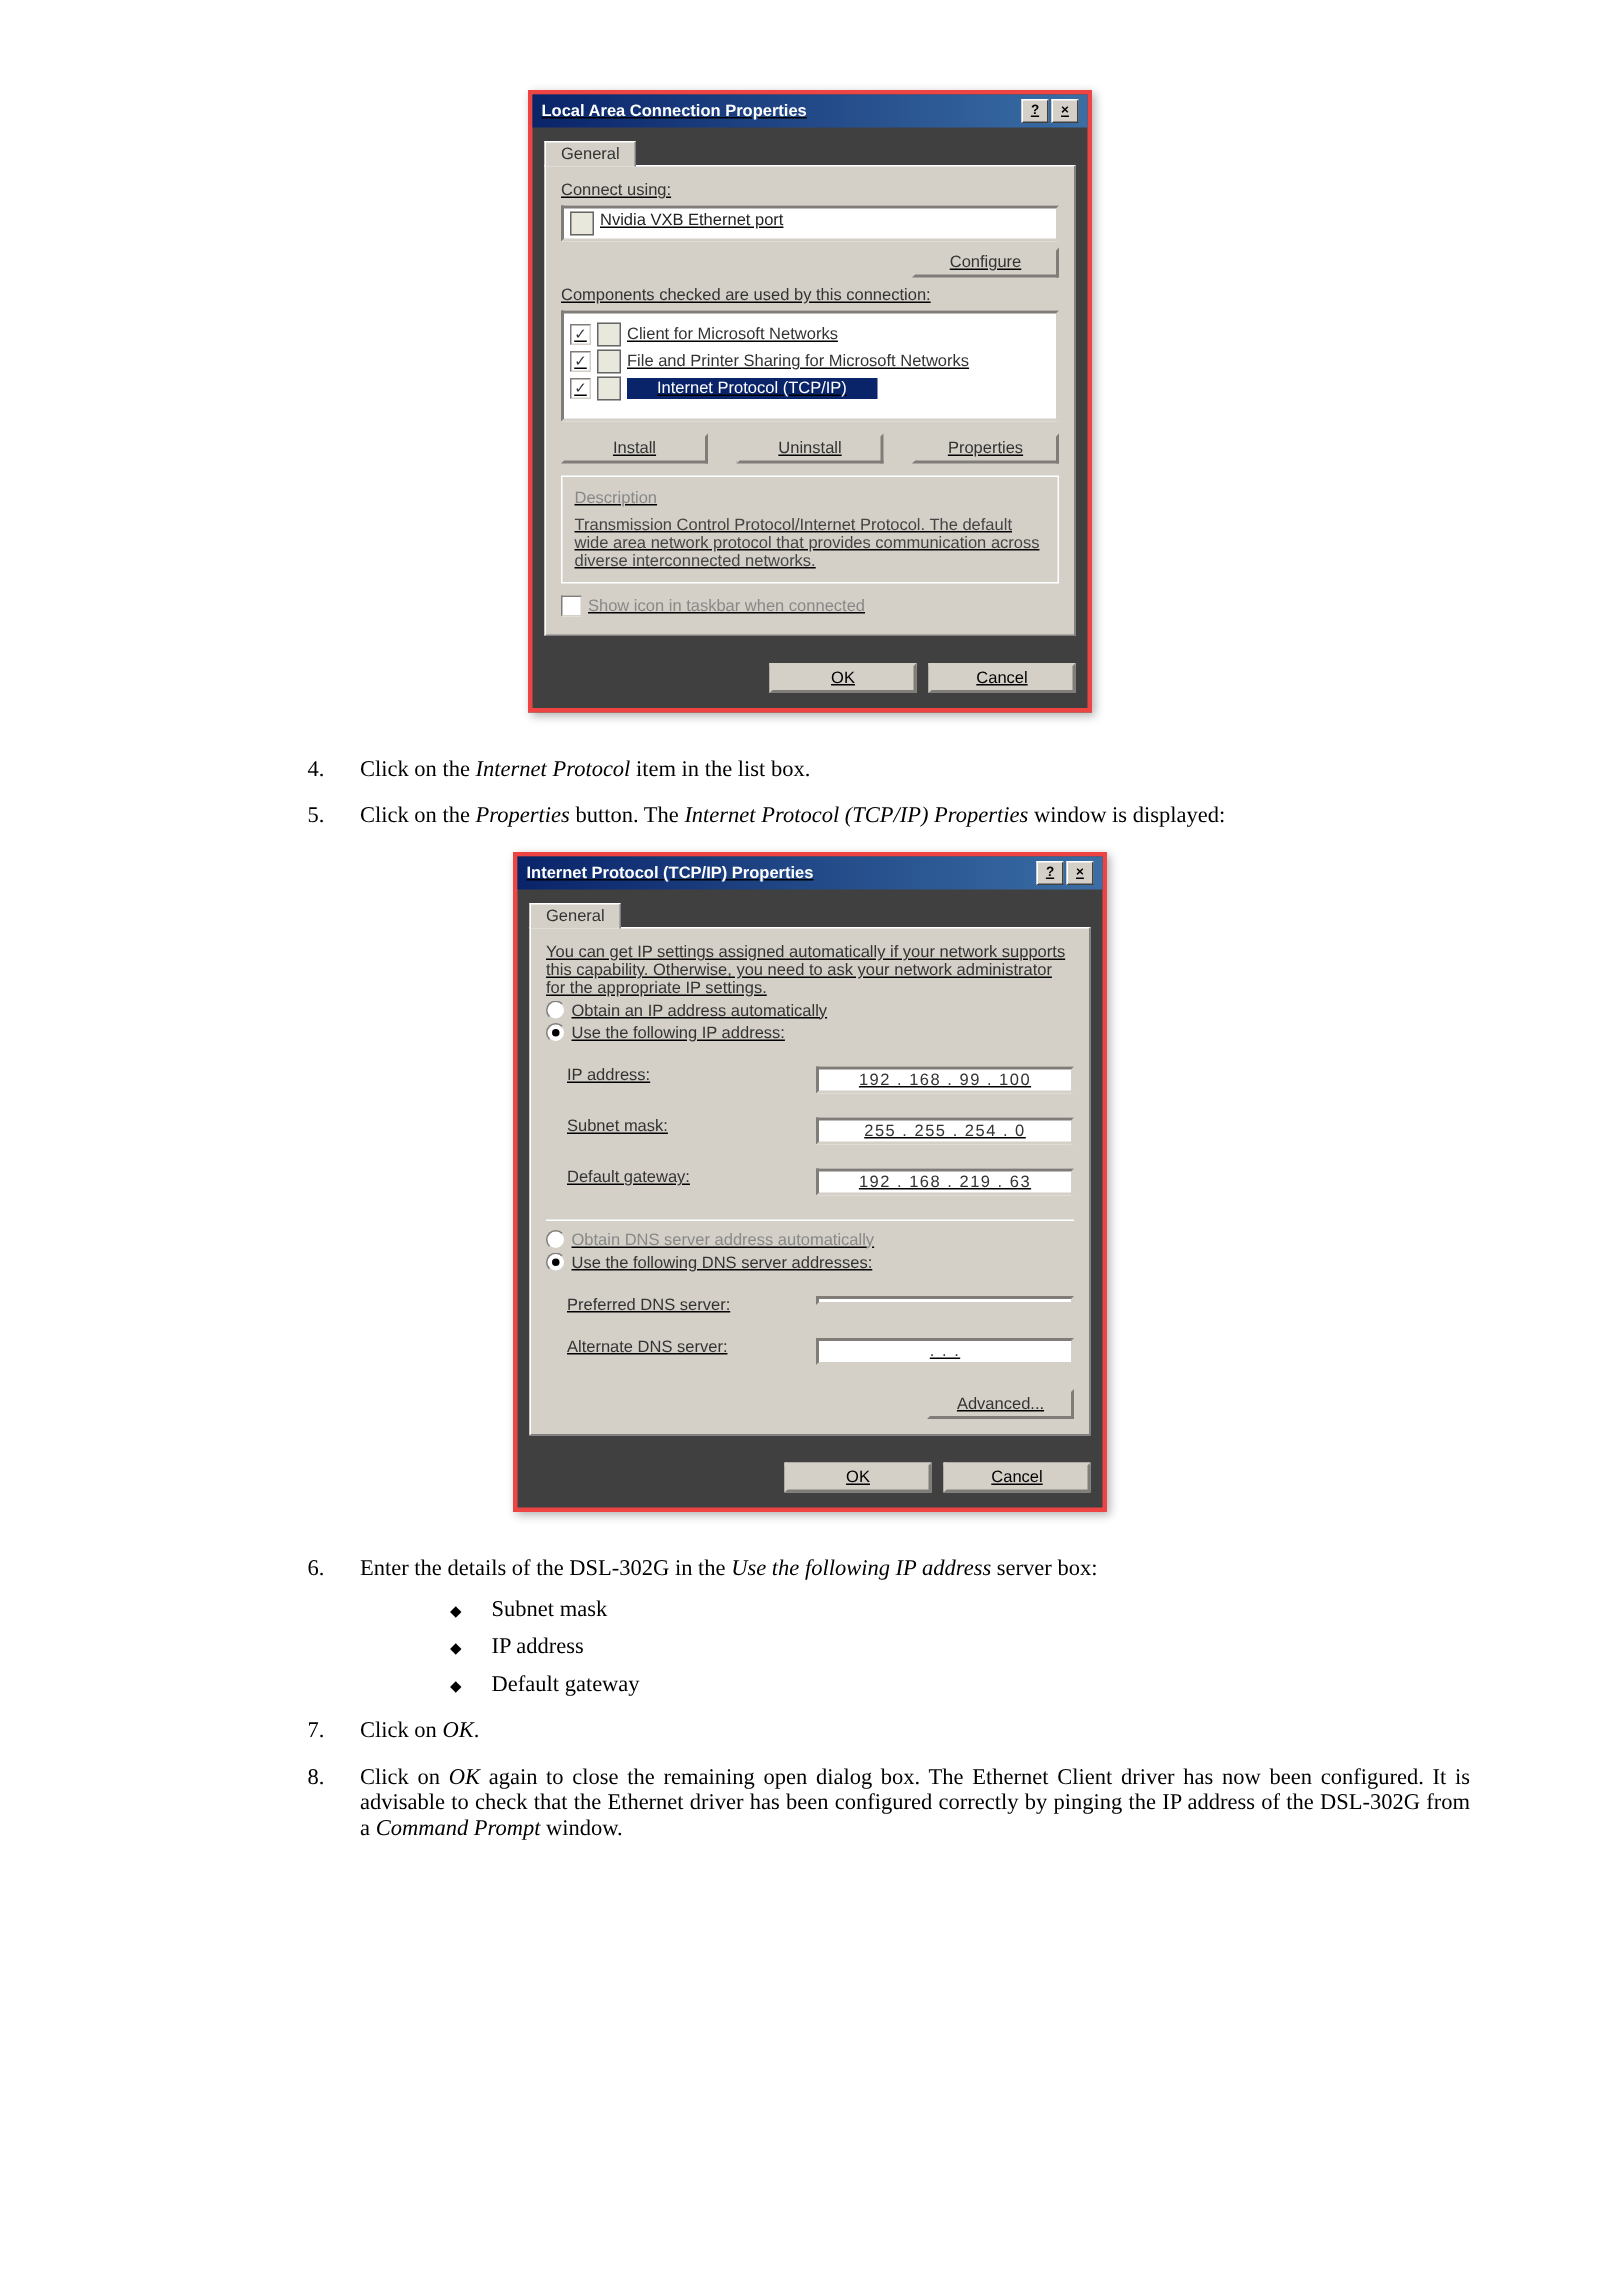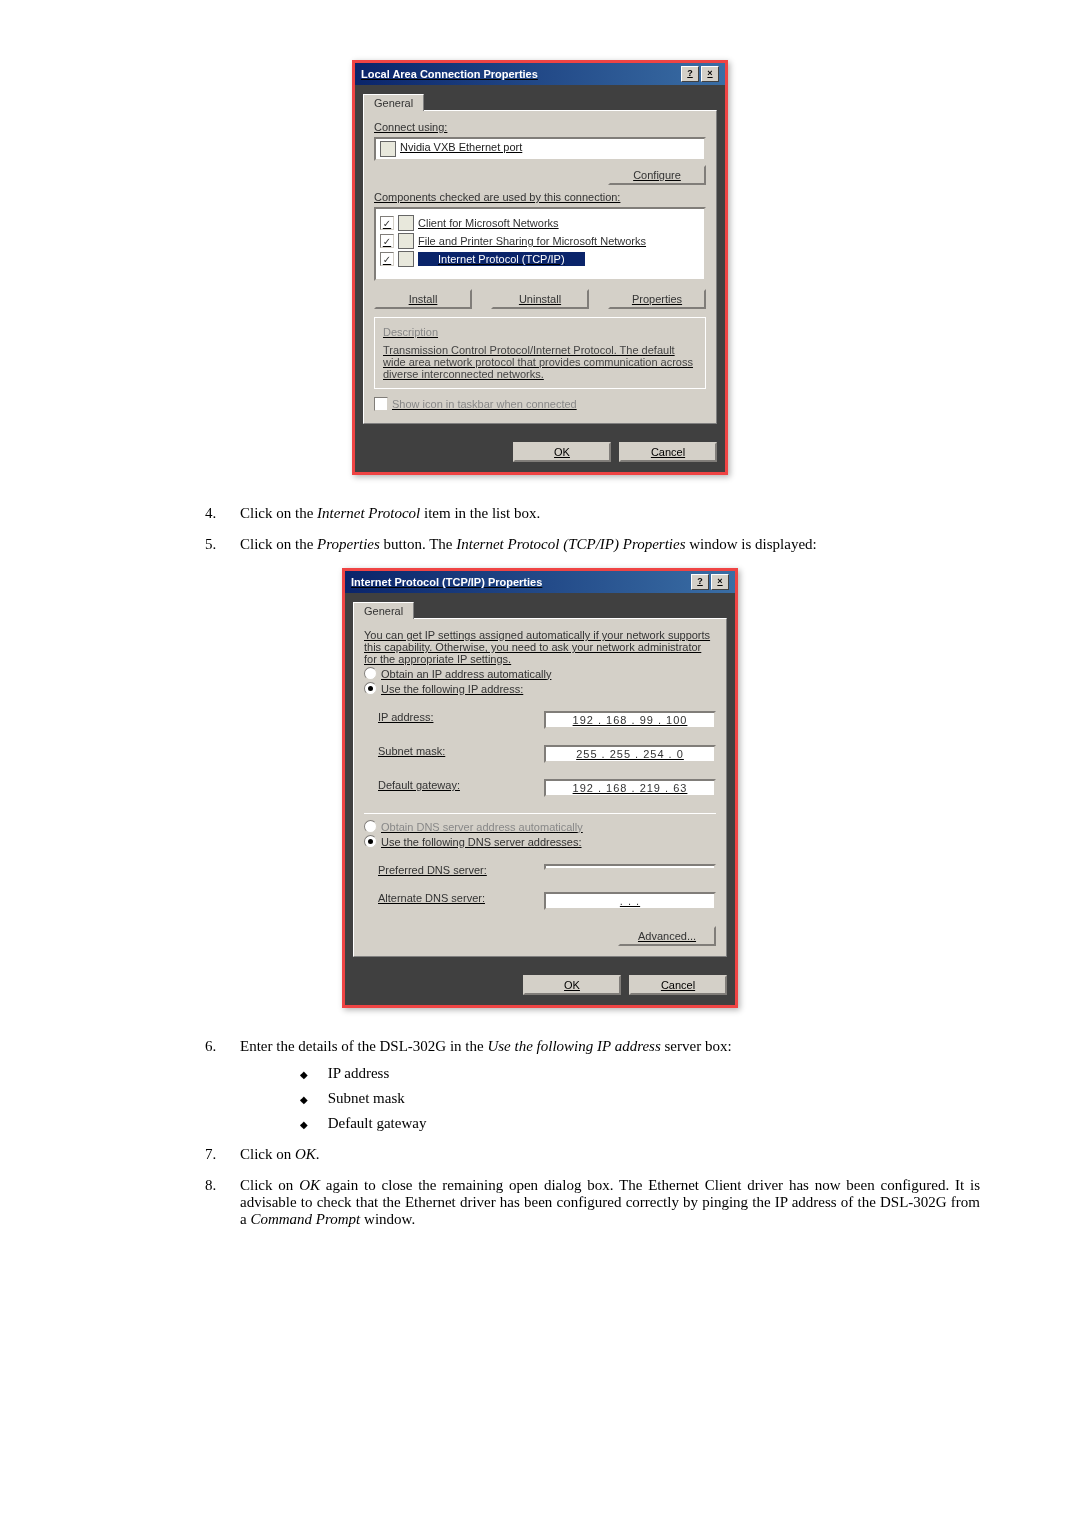--- a/index.html
+++ b/index.html
@@ -345,22 +345,22 @@
   <div class="bottom-btns">
     <span class="btn">OK</span>
     <span class="btn">Cancel</span>
   </div>
 </div>
 
 <ol class="steps" start="6">
   <li>
     <span>Enter the details of the DSL-302G in the </span><span class="italic">Use the following IP address</span><span> server box:</span>
     <ul class="bullets">
+      <li>Subnet mask</li>
       <li>IP address</li>
-      <li>Subnet mask</li>
       <li>Default gateway</li>
     </ul>
   </li>
   <li>
     <span>Click on </span><span class="italic">OK</span><span>.</span>
   </li>
   <li class="justify">
     <span>Click on </span><span class="italic">OK</span><span> again to close the remaining open dialog box. The Ethernet Client driver has now been configured. It is advisable to check that the Ethernet driver has been configured correctly by pinging the IP address of the DSL-302G from a </span><span class="italic">Command Prompt</span><span> window.</span>
   </li>
 </ol>

